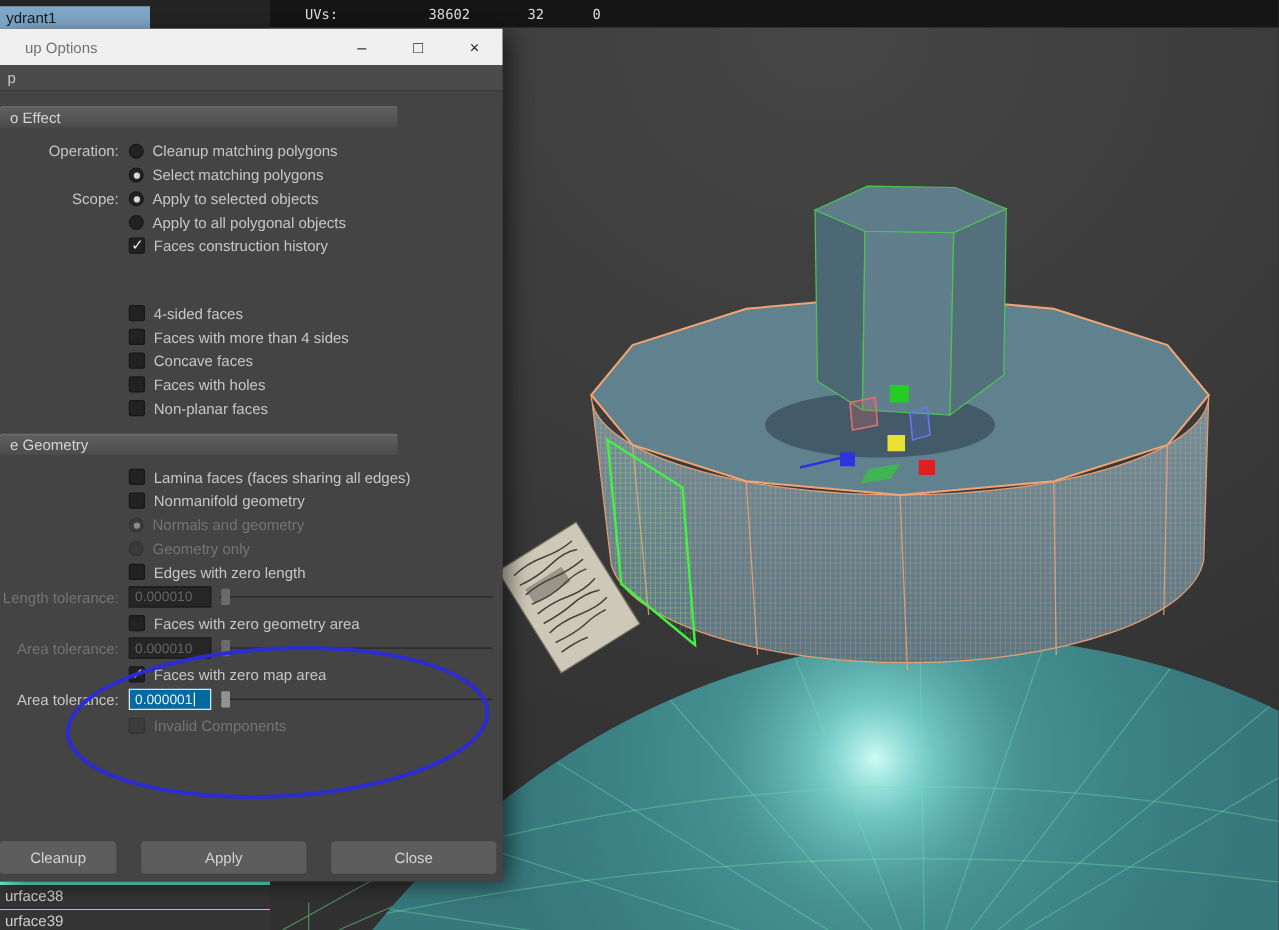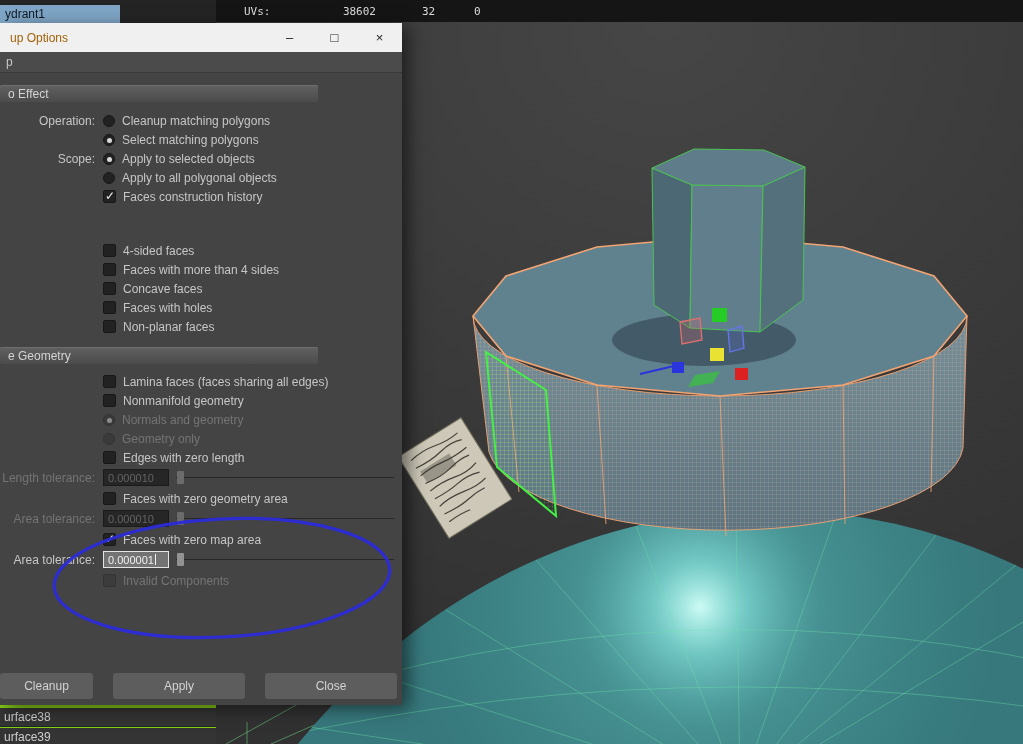--- a/index.html
+++ b/index.html
@@ -11,29 +11,29 @@
   #viewport{position:absolute;left:216px;top:0;width:807px;height:744px;background:#383838}
   #hud{position:absolute;left:0;top:0;width:807px;height:22px;background:#151515}
   .hud-text{position:absolute;top:5px;font-size:11px;color:#dcdcdc;
     font-family:"DejaVu Sans Mono",monospace;white-space:nowrap}
   #scene{position:absolute;left:0;top:22px}
 
   
   #outliner-top{position:absolute;left:0;top:0;width:216px;height:23px;background:#242424}
   .sel-row{position:absolute;left:0;top:5px;width:120px;height:18px;background:#7fa6c6;
     color:#0e1b26;font-size:12px;line-height:18px;padding-left:5px}
-  #outliner-bottom{position:absolute;left:0;top:705px;width:216px;height:39px;background:#84cc16}
+  #outliner-bottom{position:absolute;left:0;top:705px;width:216px;height:39px;background:#5eead4}
   .outl-item{position:absolute;left:0;width:216px;height:19px;background:#343434;
     color:#cfcfcf;font-size:12px;line-height:19px;padding-left:4px;border-bottom:1px solid #262626}
 
   
   #dialog{position:absolute;left:0;top:23px;width:402px;height:682px;background:#444;
     box-shadow:7px 4px 16px rgba(0,0,0,.5);z-index:10}
   #titlebar{height:29px;background:#f0f0f0;display:flex;align-items:center}
-  #title{margin-left:10px;font-size:12px;color:#a16207}
+  #title{margin-left:20px;font-size:12px;color:#737373}
   #win-controls{margin-left:auto;display:flex;height:100%}
   .win-btn{width:45px;height:100%;display:flex;align-items:center;justify-content:center;
     font-size:13px;color:#222;cursor:default}
   #menubar{height:21px;background:#4b4b4b;border-bottom:1px solid #393939;
     display:flex;align-items:center}
   .menu-item{padding:0 6px;font-size:12px;color:#c9c9c9}
   #dlg-body{position:relative;height:632px;background:#444;overflow:hidden}
 
   .sect{position:absolute;left:0;width:318px;height:17px;
     background:linear-gradient(#616161,#4b4b4b);border-radius:2px;color:#d4d4d4;
@@ -53,21 +53,21 @@
   .checkbox.dis{background:#3c3c3c;border-color:#333}
   .radio{width:12px;height:12px;border-radius:50%;background:#222;border:1px solid #171717;
     margin-right:7px;position:relative;flex:none}
   .radio.selected::after{content:"";position:absolute;left:3px;top:3px;width:5px;height:5px;
     border-radius:50%;background:#d8d8d8}
   .radio.dis{background:#3a3a3a;border-color:#333}
   .radio.dis.selected::after{background:#8b8b8b}
   .field{width:66px;height:17px;background:#262626;border:1px solid #1b1b1b;font-size:11px;
     color:#9a9a9a;padding:1px 4px;display:flex;align-items:center;flex:none}
   .field.dis{color:#646464}
-  .field.focused{background:#737373;border:1px solid #e4e4e4;color:#efefef}
+  .field.focused{background:#0369a1;border:1px solid #e4e4e4;color:#efefef}
   .caret{width:1px;height:11px;background:#f0f0f0;margin-left:1px;flex:none}
   .slider{flex:1;height:17px;position:relative;margin-left:7px}
   .slider::before{content:"";position:absolute;left:0;right:0;top:8px;height:1px;background:#272727}
   .handle{position:absolute;left:1px;top:2px;width:7px;height:13px;background:#929292;border-radius:1px}
   .slider.dis .handle{background:#6b6b6b}
 
   .btnrow{position:absolute;left:0;top:600px;width:402px;height:27px;display:flex;gap:20px;
     padding-right:5px}
   .btn{background:#5d5d5d;border:none;border-radius:3px;color:#d2d2d2;font-size:12px;
     height:26px;display:flex;align-items:center;justify-content:center;

